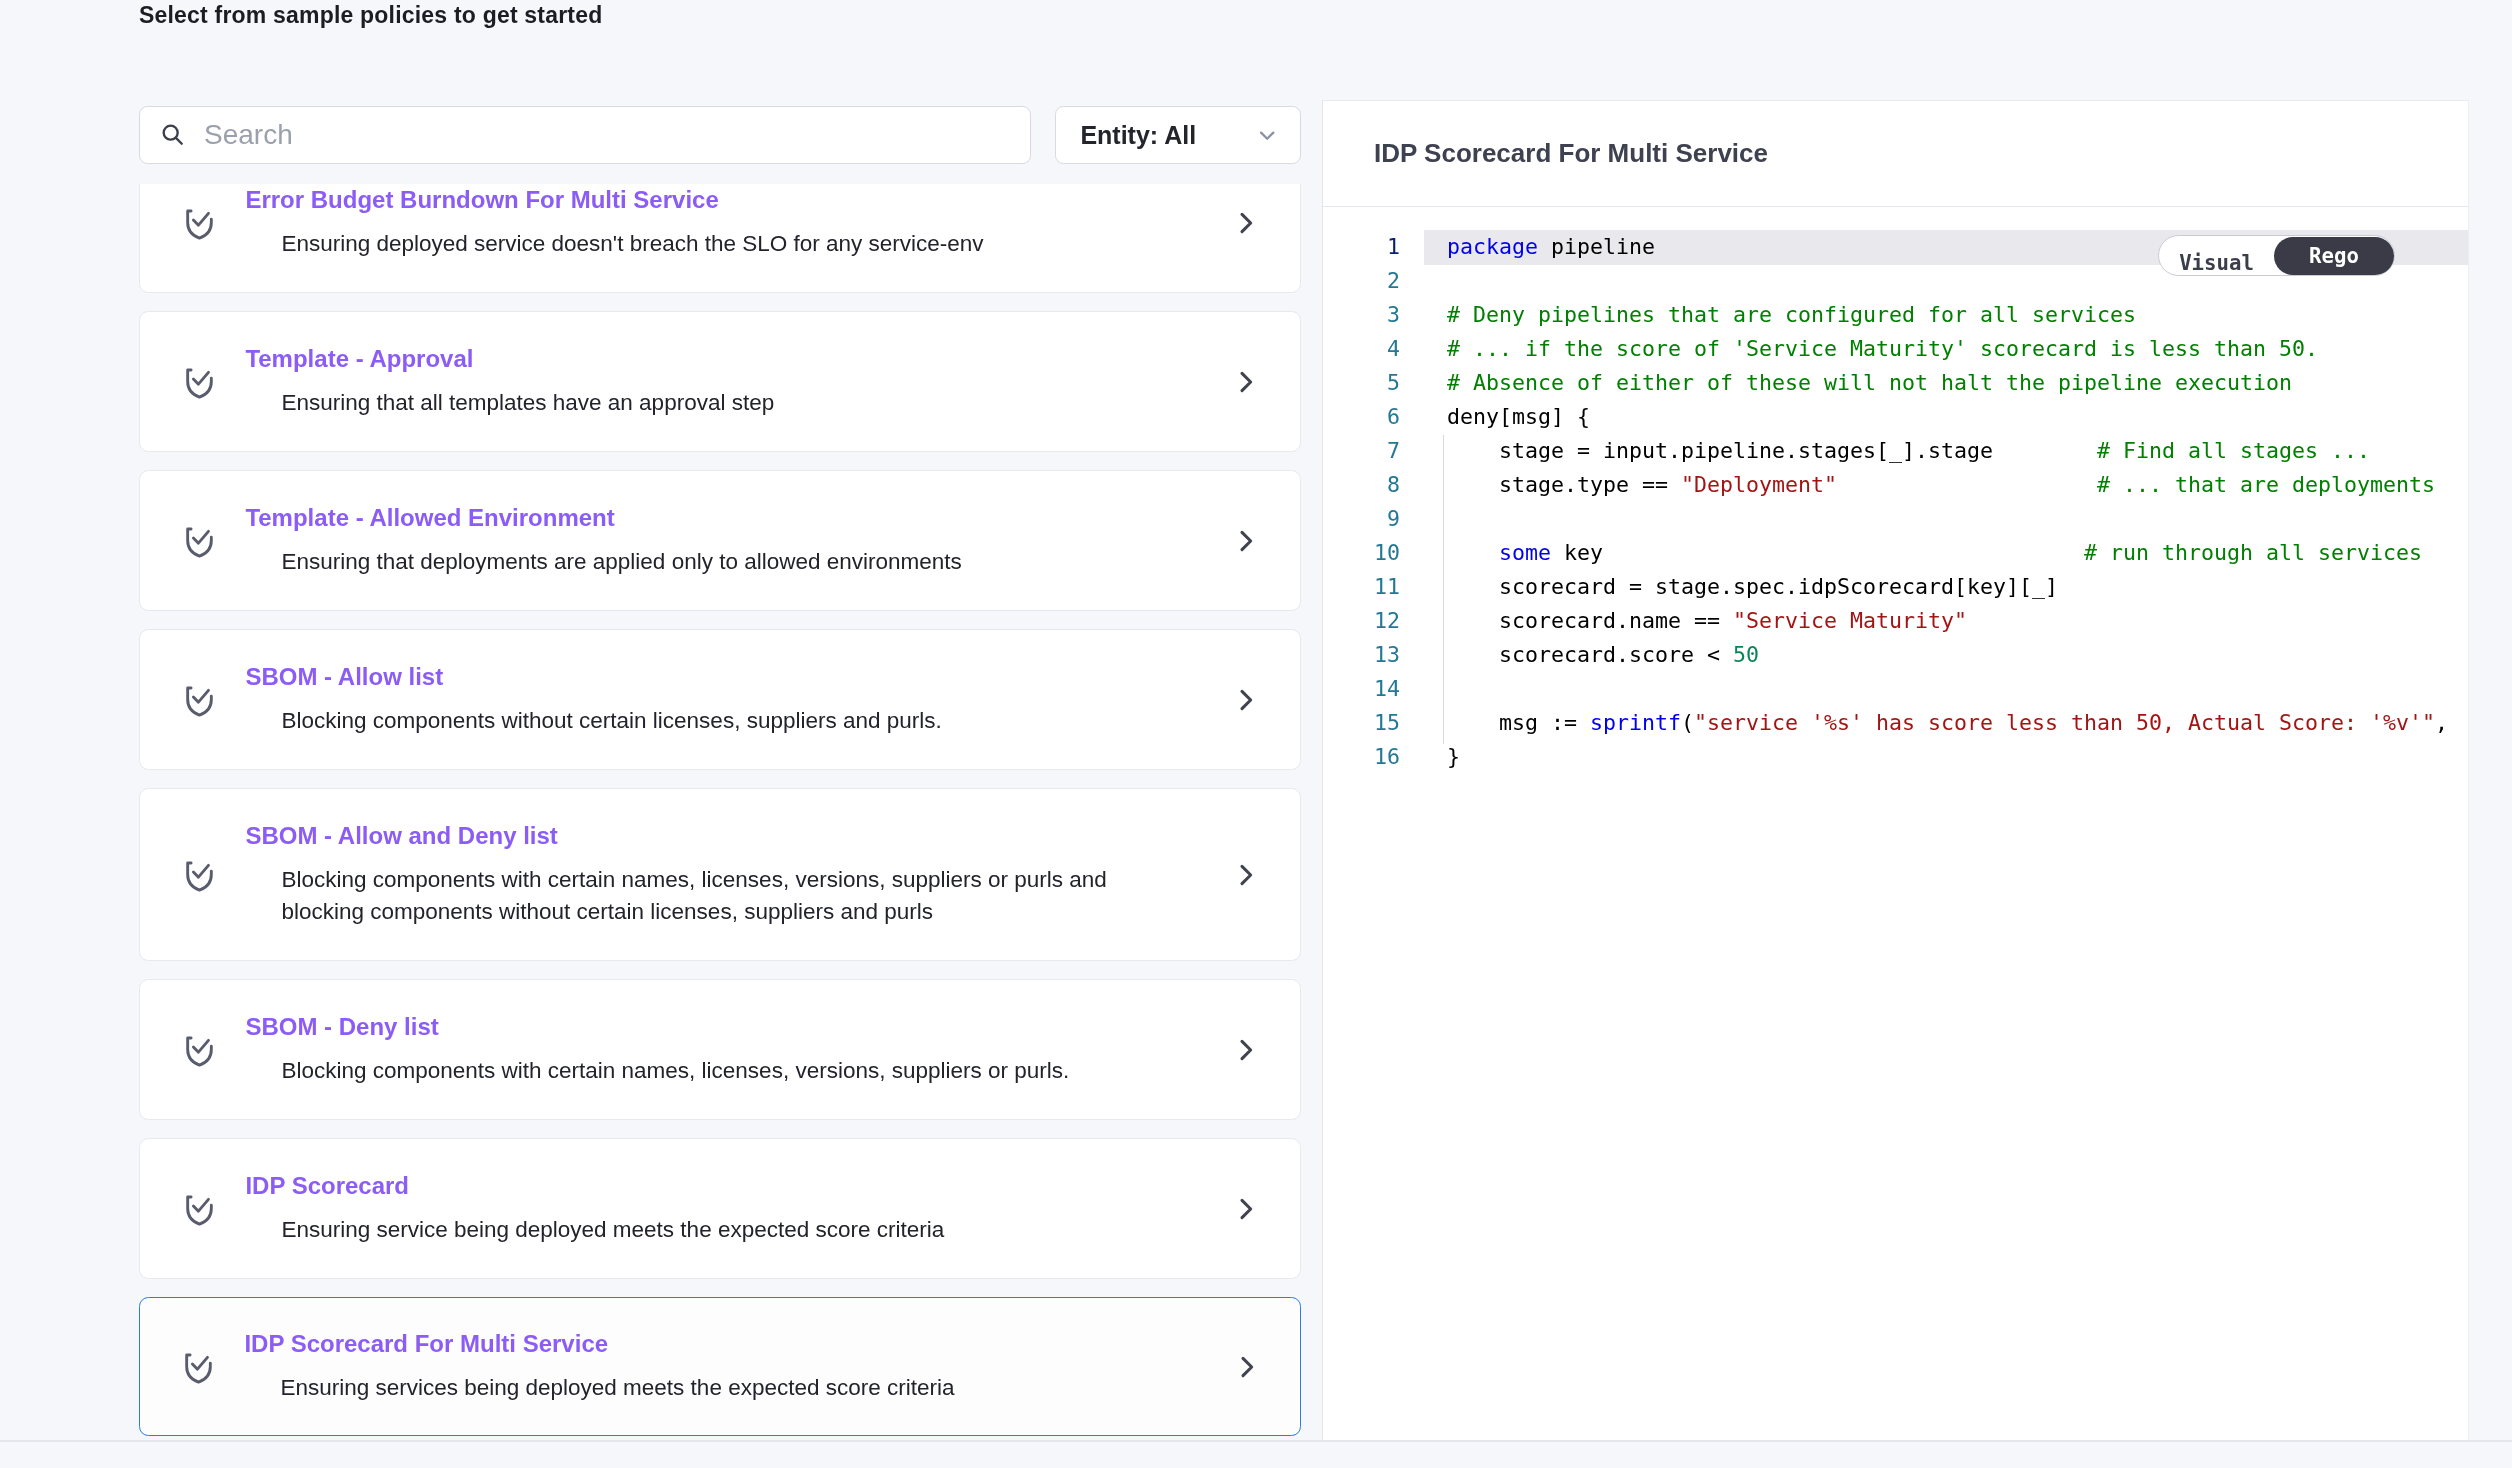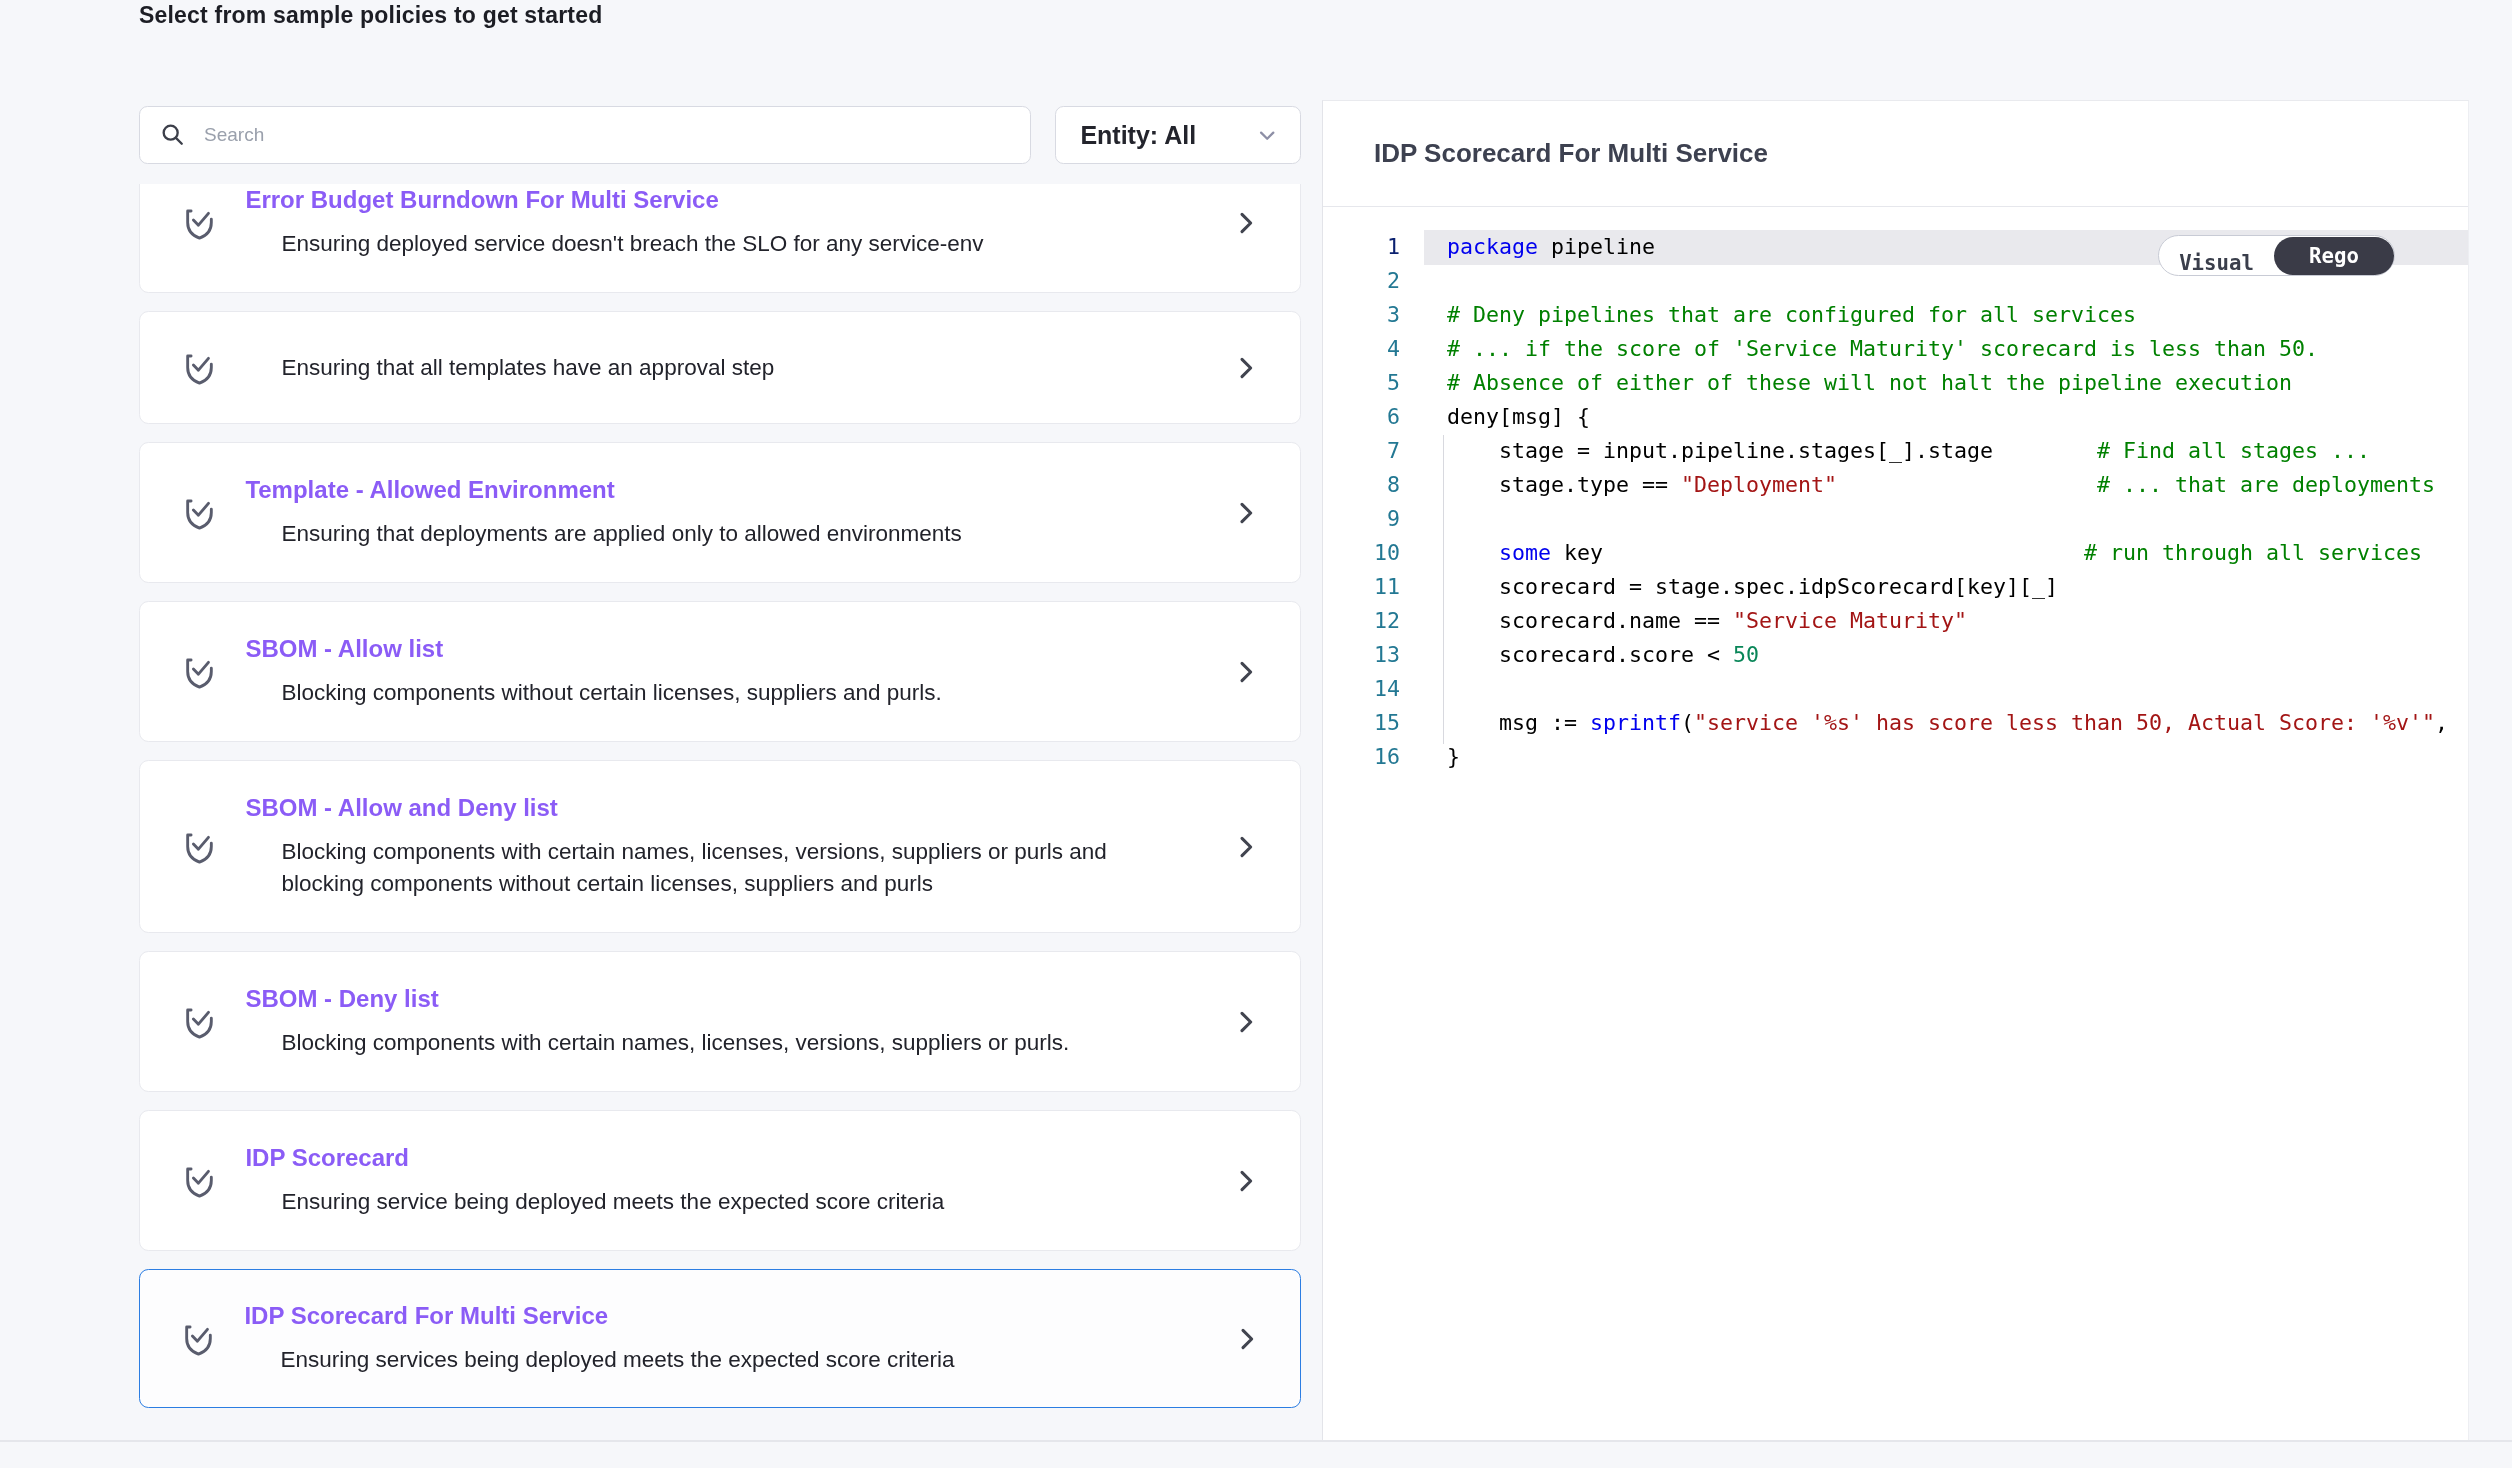--- a/index.html
+++ b/index.html
@@ -19,21 +19,21 @@
   }
 
   
   .search-box {
     position:absolute; left:139px; top:106px; width:892px; height:58px;
     background:#fff; border:1.9px solid #d8dae2; border-radius:8.4px;
     display:flex; align-items:center; padding:0 19px;
   }
   .search-box .sicon { display:flex; margin-right:17px; }
   .search-box input {
-    border:none; outline:none; flex:1; font-size:19px;
+    border:none; outline:none; flex:1; font-size:28px;
     font-family:"Liberation Sans", sans-serif; color:#2a2b33; background:transparent;
   }
   .search-box input::placeholder { color:#9aa0ac; }
 
   .entity-select {
     position:absolute; left:1055px; top:106px; width:246px; height:58px;
     background:#fff; border:1.9px solid #d8dae2; border-radius:8.4px;
     display:flex; align-items:center; padding:0 20.7px 0 24.4px;
     cursor:pointer;
   }
@@ -149,20 +149,21 @@
   </div>
 
   <div class="card">
     <span class="shield">
       <svg width="43" height="47" viewBox="0 0 24 24" fill="none" stroke="#595c6d" stroke-width="1.6" stroke-linecap="round" stroke-linejoin="round">
         <path d="M7.3 5.6 H5.4 V12 C5.4 16.6 8.2 19.4 12 20.7 C15.8 19.4 18.6 16.6 18.6 12 V10.2"></path>
         <polyline points="8.6 10.6 11.4 13.5 17 6.9"></polyline>
       </svg>
     </span>
     <div class="card-text">
+      <div class="card-title">Template - Approval</div>
       <div class="card-desc">Ensuring that all templates have an approval step</div>
     </div>
     <span class="chev">
       <svg width="32" height="32" viewBox="0 0 24 24" fill="none" stroke="#41444f" stroke-width="2.3" stroke-linecap="round" stroke-linejoin="round">
         <polyline points="9 5.5 15.5 12 9 18.5"></polyline>
       </svg>
     </span>
   </div>
 
   <div class="card">

